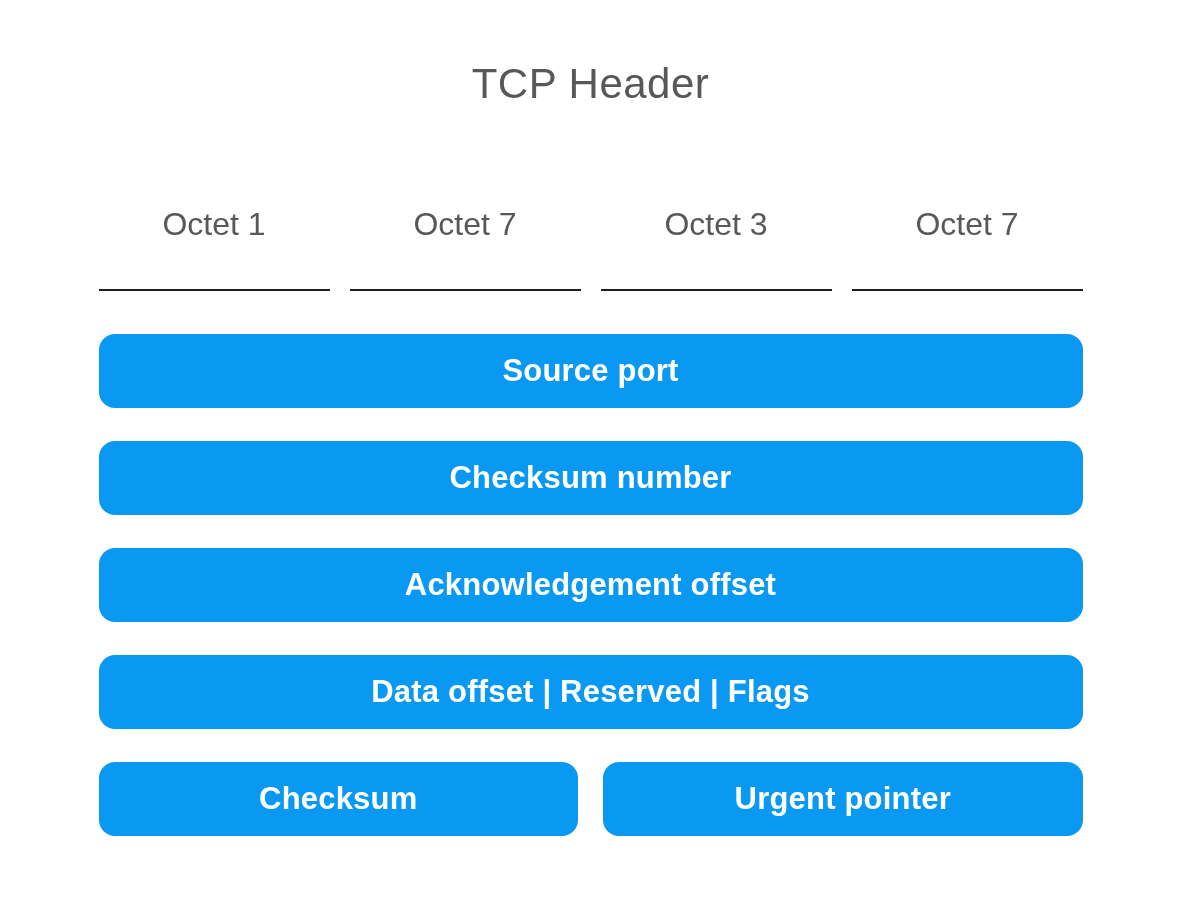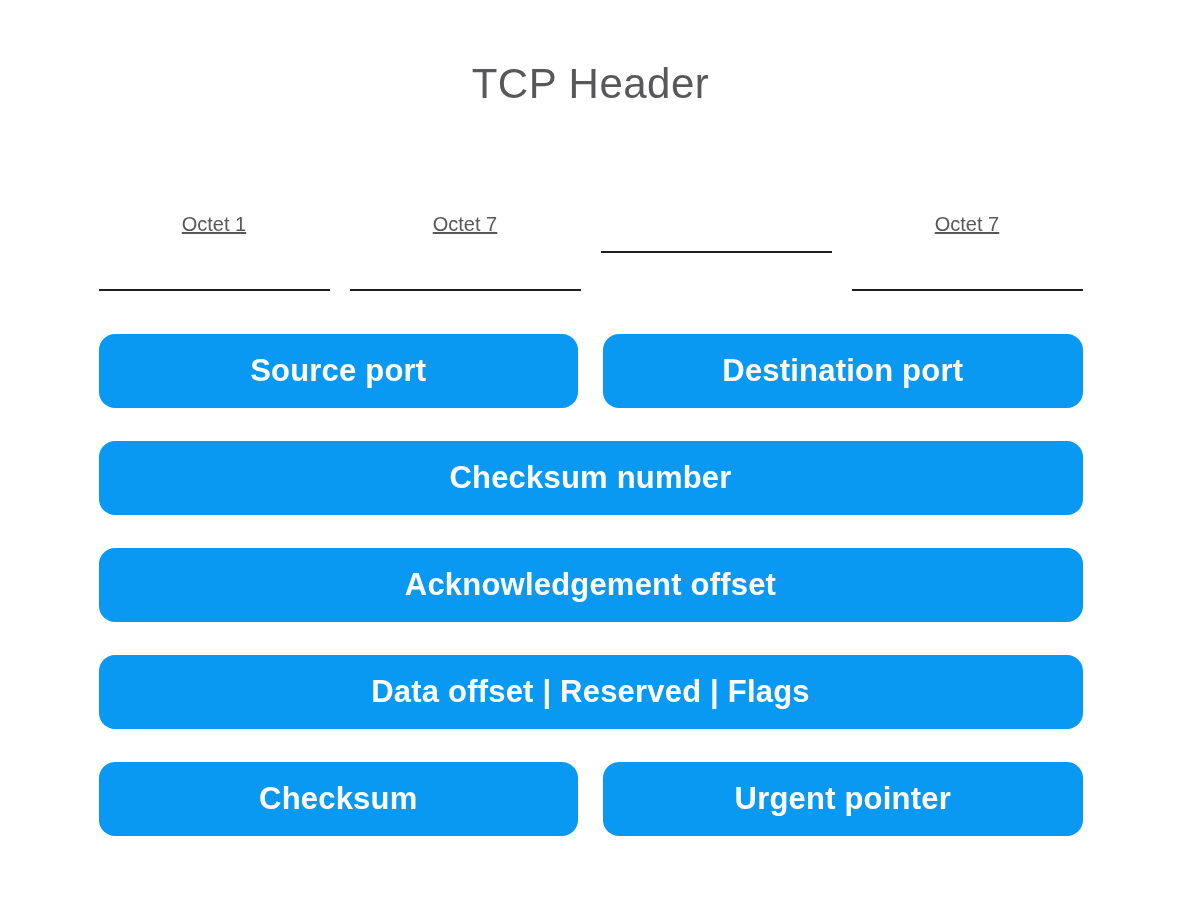--- a/index.html
+++ b/index.html
@@ -39,25 +39,24 @@
     margin-top: 94px;
   }
 
   .octet-col {
     width: 233px;
     text-align: center;
   }
 
   .octet-label {
     display: block;
-    font-size: 20px;
+    font-size: 32px;
     line-height: 36px;
     font-weight: 400;
     color: var(--heading-text, #58585a);
-    text-decoration: underline;
   }
 
   .octet-line {
     margin-top: 44px;
     height: 0;
     border-bottom: 2px solid var(--line, #1f1f1f);
   }
 
   .field-grid {
     margin-top: 39px;
@@ -101,36 +100,34 @@
     <div class="octet-row">
       <div class="octet-col">
         <span class="octet-label">Octet 1</span>
         <div class="octet-line"></div>
       </div>
       <div class="octet-col">
         <span class="octet-label">Octet 7</span>
         <div class="octet-line"></div>
       </div>
       <div class="octet-col">
+        <span class="octet-label">Octet 3</span>
         <div class="octet-line"></div>
       </div>
       <div class="octet-col">
         <span class="octet-label">Octet 7</span>
         <div class="octet-line"></div>
       </div>
     </div>
 
     <div class="field-grid">
 
       <div class="field-row">
         <div class="field-box">
           <span class="field-label">Source port</span>
-        </div>
-        <div class="field-box">
-          <span class="field-label">Destination port</span>
         </div>
       </div>
 
       <div class="field-row">
         <div class="field-box">
           <span class="field-label">Checksum number</span>
         </div>
       </div>
 
       <div class="field-row">

